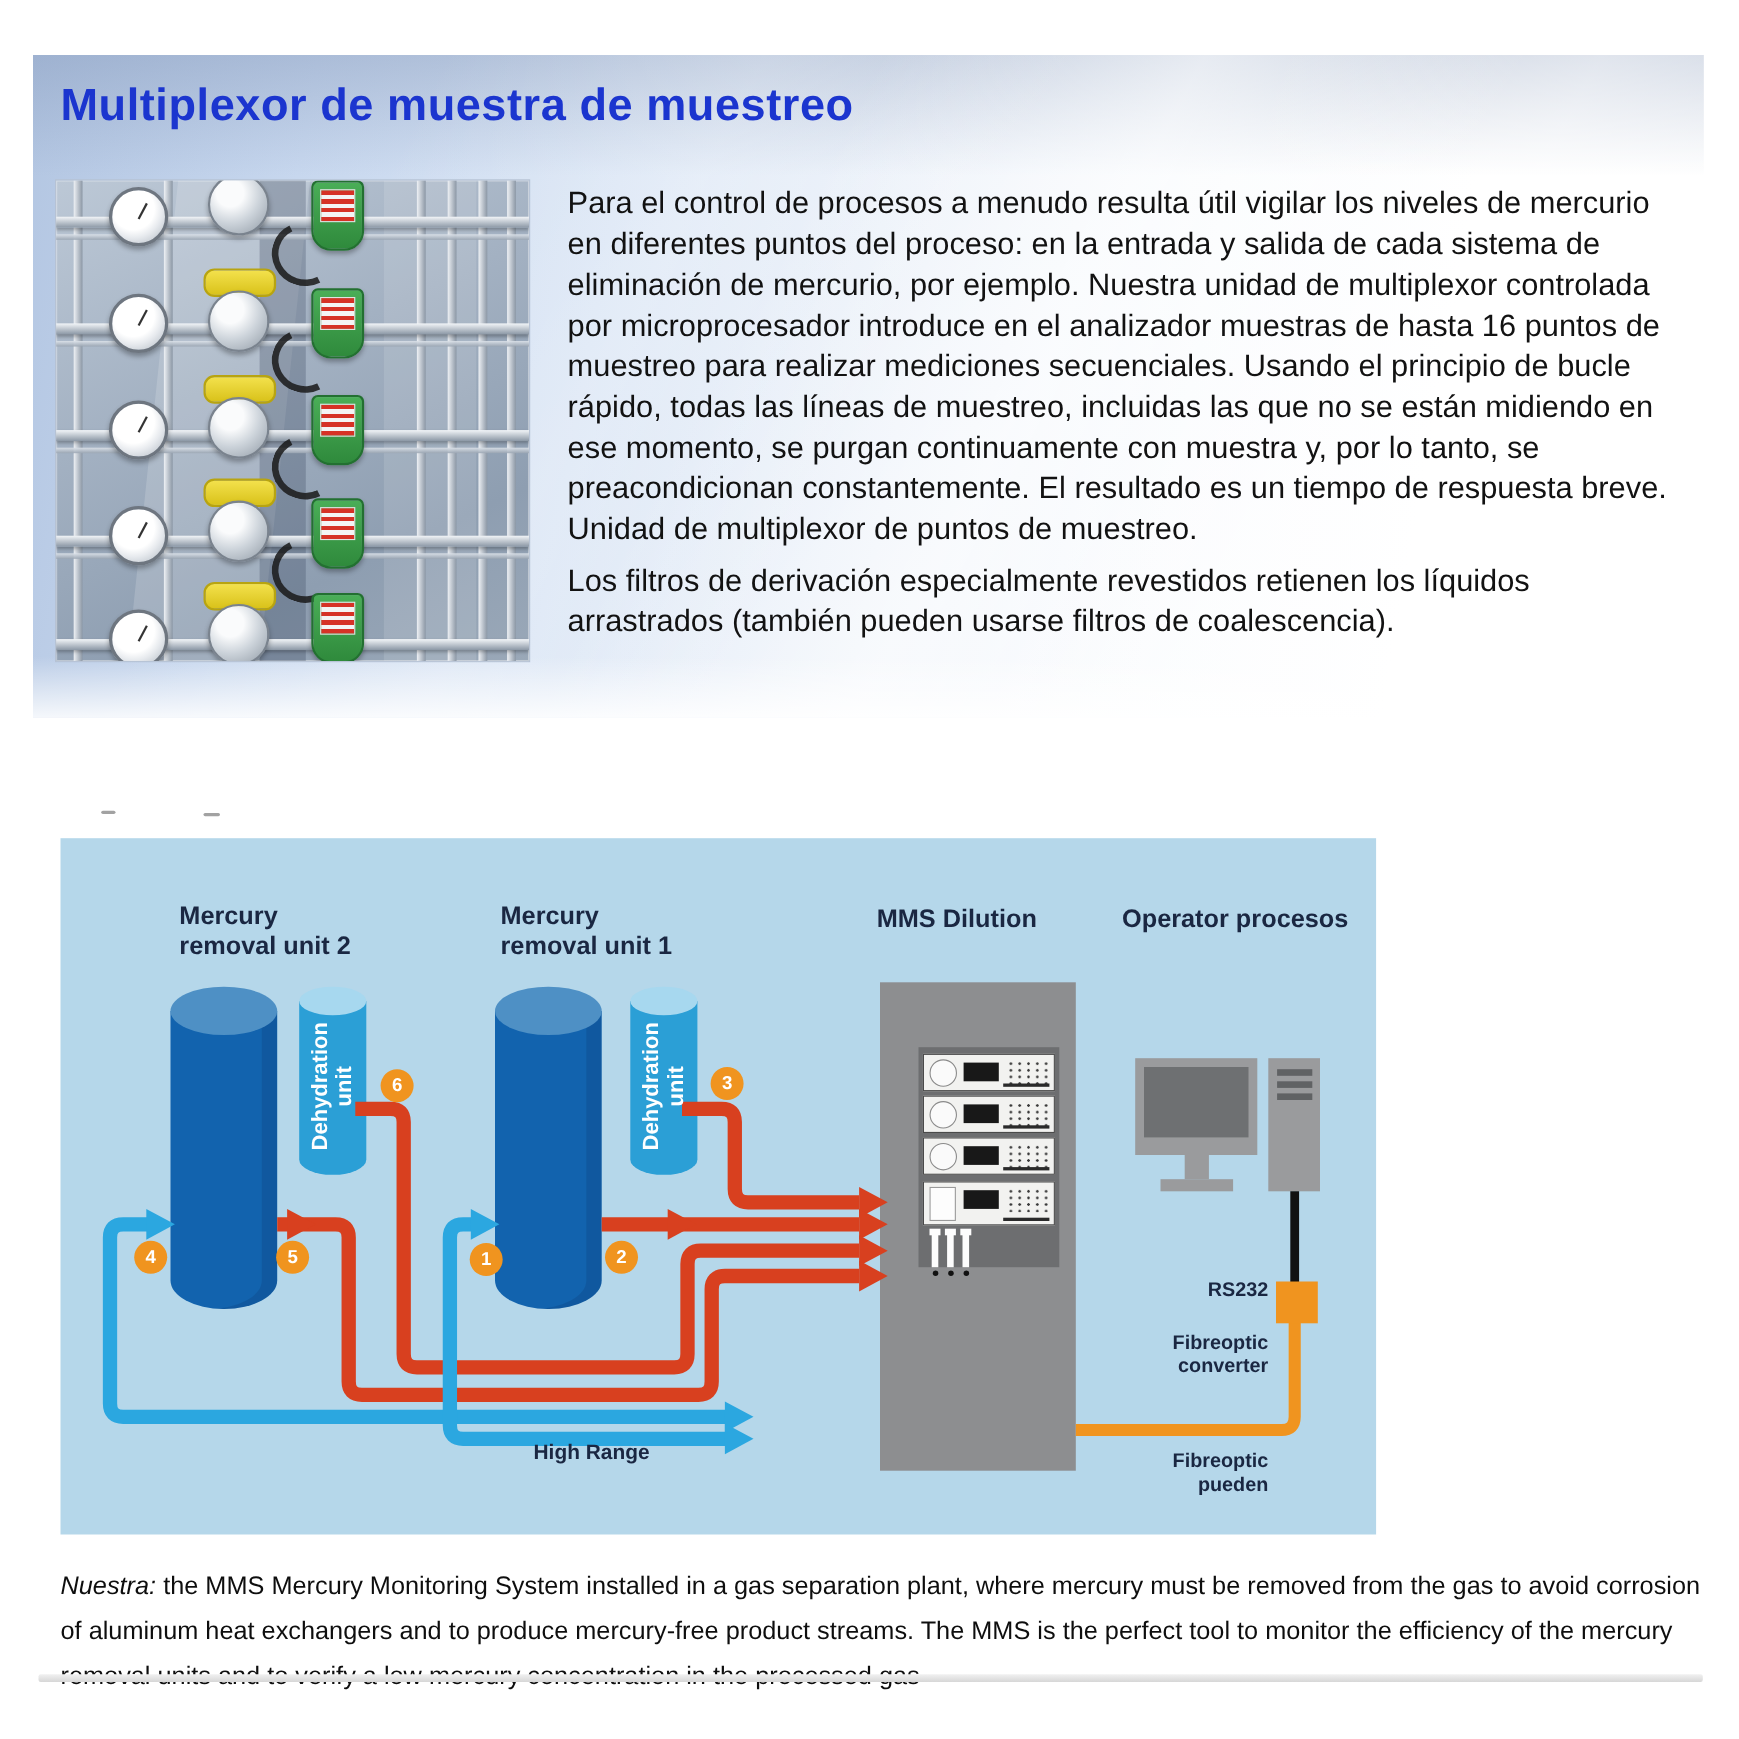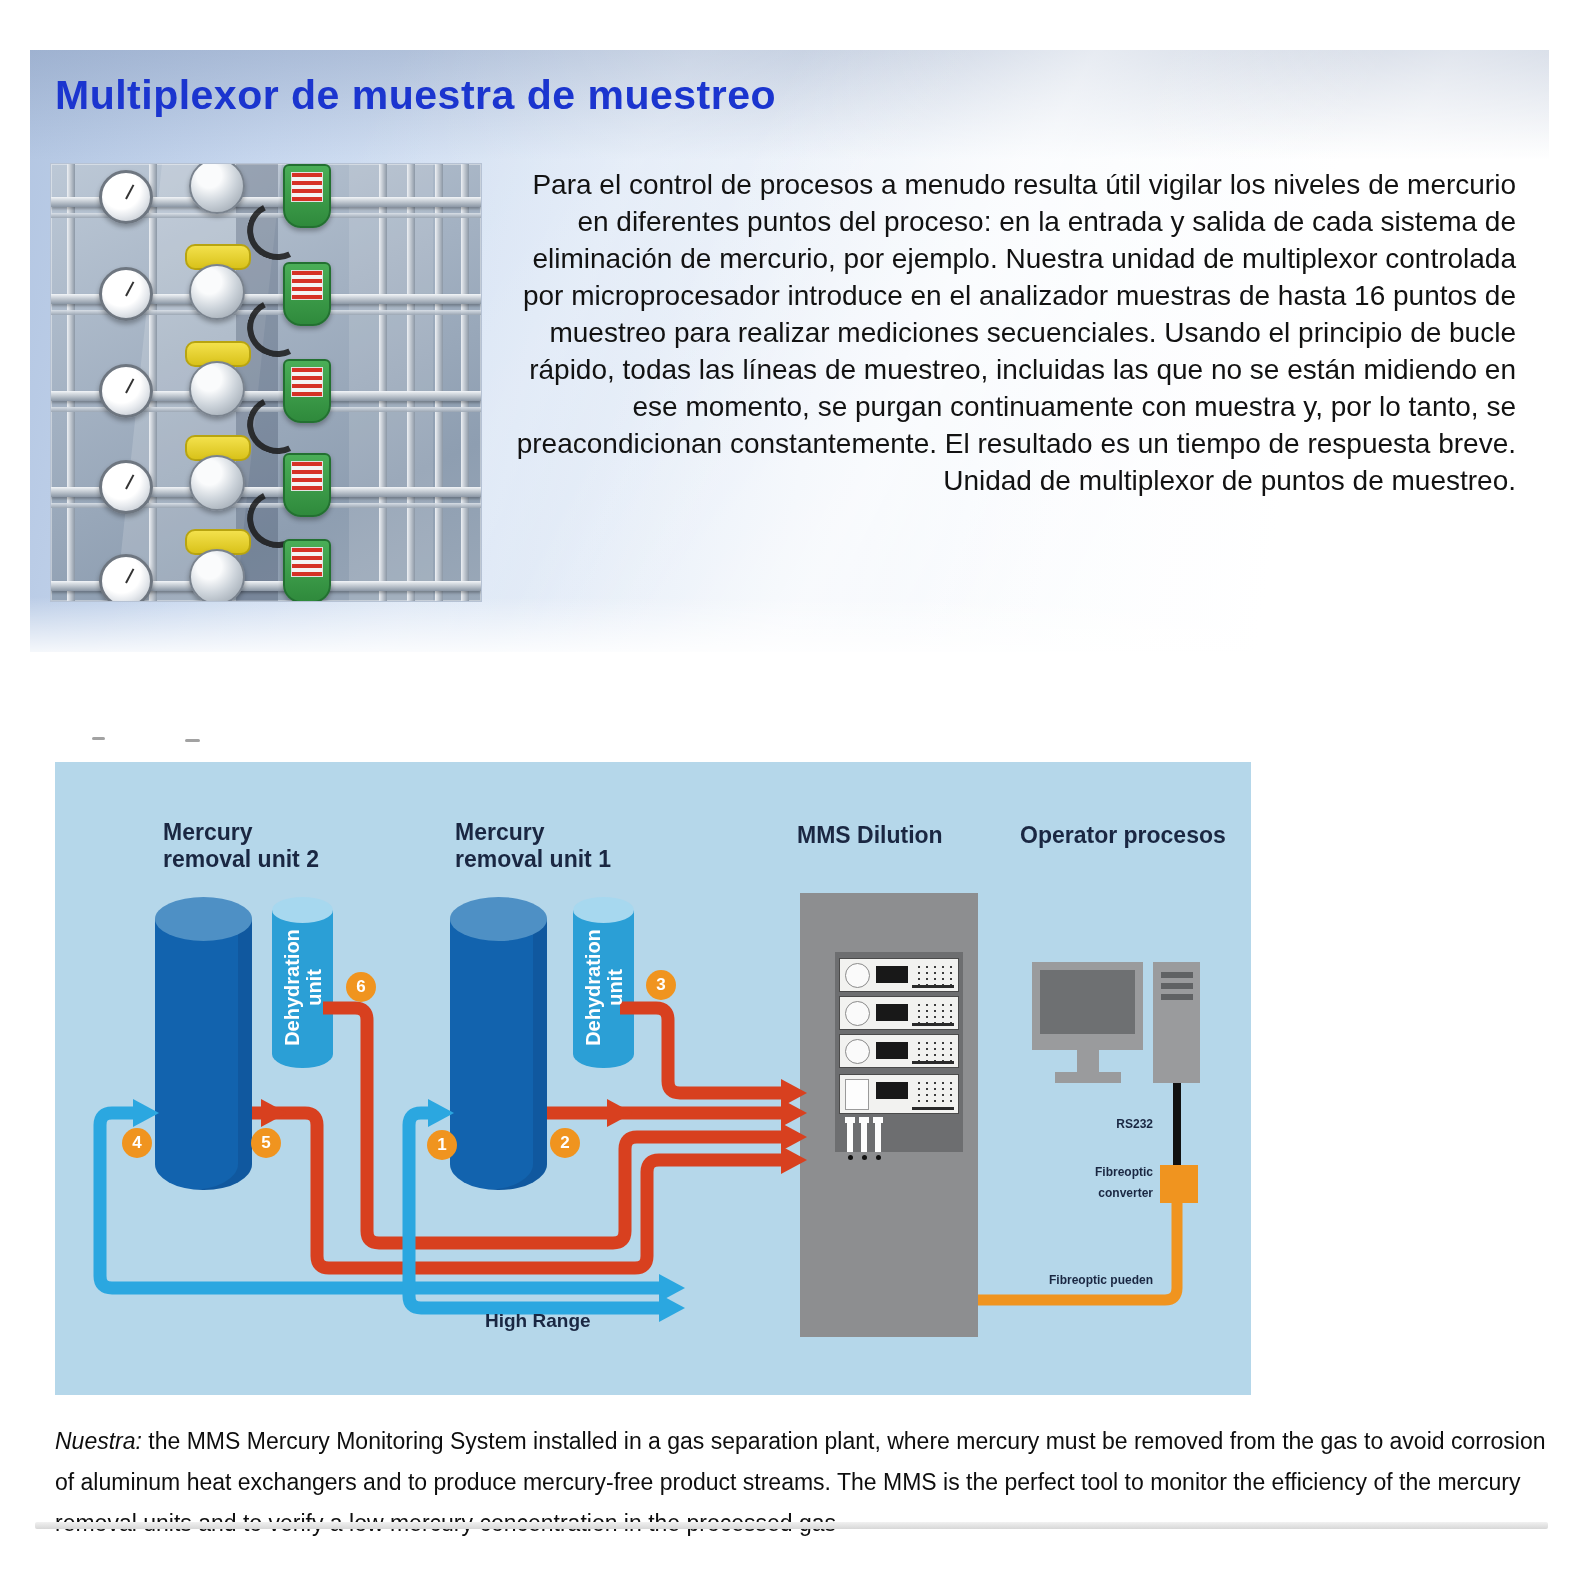--- a/index.html
+++ b/index.html
@@ -17,21 +17,21 @@
   .streak{position:absolute;width:520px;height:1500px;top:-400px;
           background:linear-gradient(90deg,rgba(255,255,255,0),rgba(255,255,255,.55),rgba(255,255,255,0));
           transform:rotate(28deg);}
   .s1{left:620px;} .s2{left:980px;opacity:.7;} .s3{left:220px;opacity:.4;}
 
   .title{position:absolute;left:55px;top:72px;font-size:41px;font-weight:bold;
          color:#1b35cf;letter-spacing:.5px;}
 
   .intro{position:absolute;left:516px;top:166px;width:1000px;
          font-size:28px;line-height:37px;color:#121212;}
-  .intro p{margin:0 0 10px 0;text-align:right;}
+  .intro p{margin:0 0 10px 0;}
 
   
   .photo{position:absolute;left:50px;top:163px;width:430px;height:437px;overflow:hidden;
          background:linear-gradient(155deg,#bcc8d6 0%,#a3b1c2 40%,#8e9eb1 75%,#9aa8b8 100%);
          border:1px solid #b6c2d4;box-shadow:0 0 0 1px rgba(255,255,255,.4) inset;}
   .sheet{position:absolute;top:0;height:437px;}
   .sheet.a{left:88px;width:120px;background:rgba(255,255,255,.16);transform:skewX(-6deg);}
   .sheet.b{left:298px;width:84px;background:rgba(255,255,255,.12);}
   .sheet.c{left:185px;width:42px;background:rgba(58,74,95,.30);}
   .pv{position:absolute;top:0;height:437px;width:8px;
@@ -111,21 +111,21 @@
   .monitor-base{position:absolute;left:1000px;top:310px;width:66px;height:11px;background:#9a9b9d;}
   .tower{position:absolute;left:1098px;top:200px;width:47px;height:121px;background:#9a9b9d;}
   .slot{position:absolute;left:8px;width:32px;height:6px;background:#606264;}
   .converter{position:absolute;left:1105px;top:403px;width:38px;height:38px;background:#f0941f;}
 
   .dlines{position:absolute;left:0;top:0;pointer-events:none;}
 
   .numcircle{position:absolute;width:30px;height:30px;border-radius:50%;background:#f0941f;
         color:#fff;font-weight:bold;font-size:17px;line-height:30px;text-align:center;}
 
-  .small-d{font-size:12px;line-height:21px;}
+  .small-d{font-size:18px;line-height:21px;margin-top:48px;}
   .ralign{text-align:right;}
 
   
   .caption{position:absolute;left:55px;top:1421px;width:1492px;
            font-size:23px;line-height:41px;color:#0e0e0e;}
   .bottom-rule{position:absolute;left:35px;top:1522px;width:1513px;height:7px;
            background:linear-gradient(180deg,#f1f1f1,#d7d7d7);border-radius:2px;}
 </style>
 </head>
 <body>
@@ -206,20 +206,21 @@
     <div class="gbox" style="left:232px;top:289px">
         <div class="glabel"></div>
       </div>
     <div class="gbox" style="left:232px;top:375px">
         <div class="glabel"></div>
       </div>
   </div>
 
   <div class="intro">
     <p>Para el control de procesos a menudo resulta útil vigilar los niveles de mercurio en diferentes puntos del proceso: en la entrada y salida de cada sistema de eliminación de mercurio, por ejemplo. Nuestra unidad de multiplexor controlada por microprocesador introduce en el analizador muestras de hasta 16 puntos de muestreo para realizar mediciones secuenciales. Usando el principio de bucle rápido, todas las líneas de muestreo, incluidas las que no se están midiendo en ese momento, se purgan continuamente con muestra y, por lo tanto, se preacondicionan constantemente. El resultado es un tiempo de respuesta breve. Unidad de multiplexor de puntos de muestreo.</p>
+    <p>Los filtros de derivación especialmente revestidos retienen los líquidos arrastrados (también pueden usarse filtros de coalescencia).</p>
   </div>
 
   <div class="dash" style="left:92px;top:737px;width:13px"></div>
   <div class="dash" style="left:185px;top:739px;width:15px"></div>
 
   <div class="diagram">
 
     <div class="cyl-body big-body" style="left:100px;top:157px;height:271px"></div>
     <div class="cyl-top big-top" style="left:100px;top:135px"></div>
     <div class="cyl-body deh-body" style="left:217px;top:148px;height:158px"></div>

